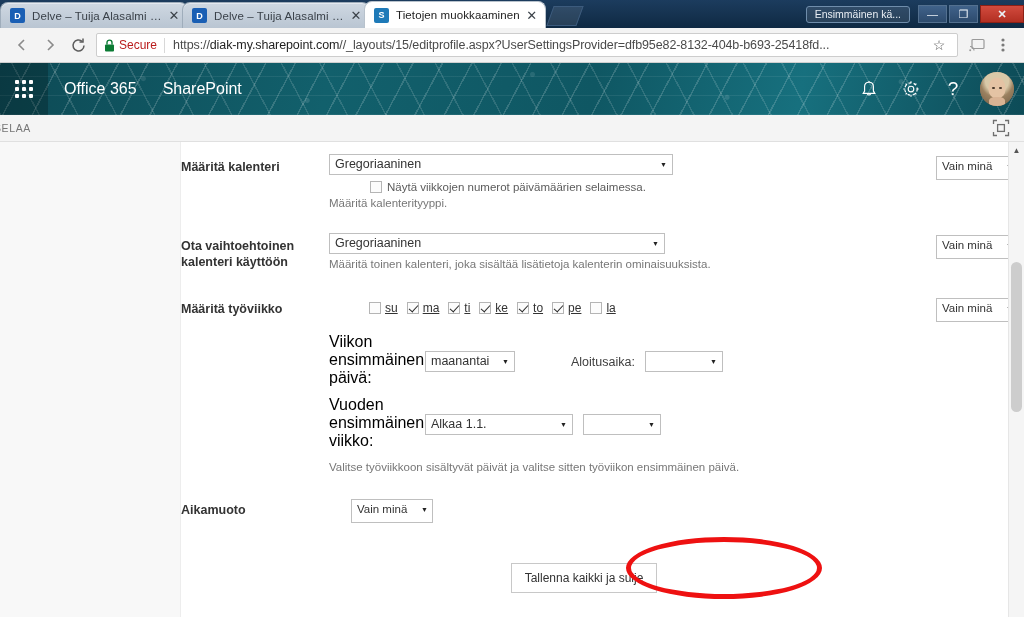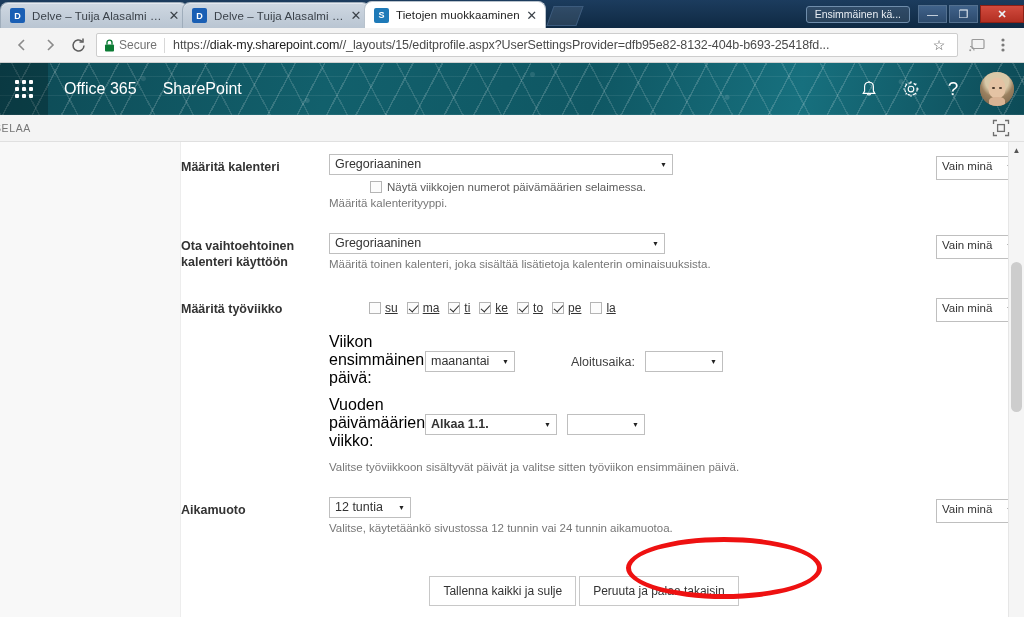--- a/index.html
+++ b/index.html
@@ -160,21 +160,21 @@
     background: #ffffff;
     border: 1px solid #cdcdcd;
     border-radius: 2px;
     display: flex;
     align-items: center;
     padding: 0 7px;
     overflow: hidden;
   }
   .lock-icon { flex: 0 0 auto; margin-right: 4px; display:flex; align-items:center; }
   .secure-label {
-    color: #737373;
+    color: #b91c1c;
     font-size: 12px;
     margin-right: 7px;
     white-space: nowrap;
     text-align: center;
   }
   .url-sep {
     width: 1px; height: 15px;
     background: #d8d8d8;
     margin-right: 8px;
     flex: 0 0 1px;
@@ -405,21 +405,21 @@
     position: absolute;
     right: 5px;
     top: 0;
     font-size: 7px;
     line-height: 20px;
     color: #222;
   }
   .sel-calendar { width: 344px; }
   .sel-alt-calendar { width: 336px; }
   .sel-firstday { width: 90px; }
-  .sel-firstweek { width: 132px; font-weight: bold; }
+  .sel-firstweek { width: 148px; }
   .sel-time-small { width: 78px; }
   .sel-timeformat { width: 82px; }
 
   .priv-select {
     width: 82px;
     font-size: 11.5px;
     height: 24px;
     line-height: 19px;
     padding: 0 16px 0 5px;
   }
@@ -772,50 +772,45 @@
               </div>
               <div class="sub-col-c" style="padding-top:19px;">
                 <span class="sub-inline-label">Aloitusaika:</span>
               </div>
               <div class="sub-col-d" style="padding-top:18px;">
                 <div class="fake-select sel-time-small"></div>
               </div>
             </div>
 
             <div class="subgrid" style="margin-top:9px;">
-              <div class="sub-col-a">Vuoden päivämäärien viikko:</div>
+              <div class="sub-col-a">Vuoden ensimmäinen viikko:</div>
               <div class="sub-col-b" style="padding-top:18px;">
                 <div class="fake-select sel-firstweek">Alkaa 1.1.</div>
               </div>
               <div class="sub-col-d" style="padding-top:18px;">
                 <div class="fake-select sel-time-small"></div>
               </div>
             </div>
 
             <div class="hint" style="margin-top:10px; max-width:412px;">Valitse työviikkoon sisältyvät päivät ja valitse sitten työviikon ensimmäinen päivä.</div>
           </div>
           <div class="row-priv">
             <div class="fake-select priv-select">Vain minä</div>
           </div>
         </div>
 
         <div class="form-row" style="margin-top:22px;">
           <div class="row-label">Aikamuoto</div>
-          <div class="row-field">
-            <div class="fake-select sel-timeformat">12 tuntia</div>
-            <div class="hint" style="max-width:420px;">Valitse, käytetäänkö sivustossa 12 tunnin vai 24 tunnin aikamuotoa.</div>
-          </div>
           <div class="row-priv">
             <div class="fake-select priv-select">Vain minä</div>
           </div>
         </div>
 
         <div class="btn-row">
           <button class="btn">Tallenna kaikki ja sulje</button>
-          <button class="btn">Peruuta ja palaa takaisin</button>
         </div>
 
       </div>
 
       <div class="vscroll">
         <div class="vscroll-arrow">▲</div>
         <div class="vscroll-thumb"></div>
       </div>
     </div>
   </div>

